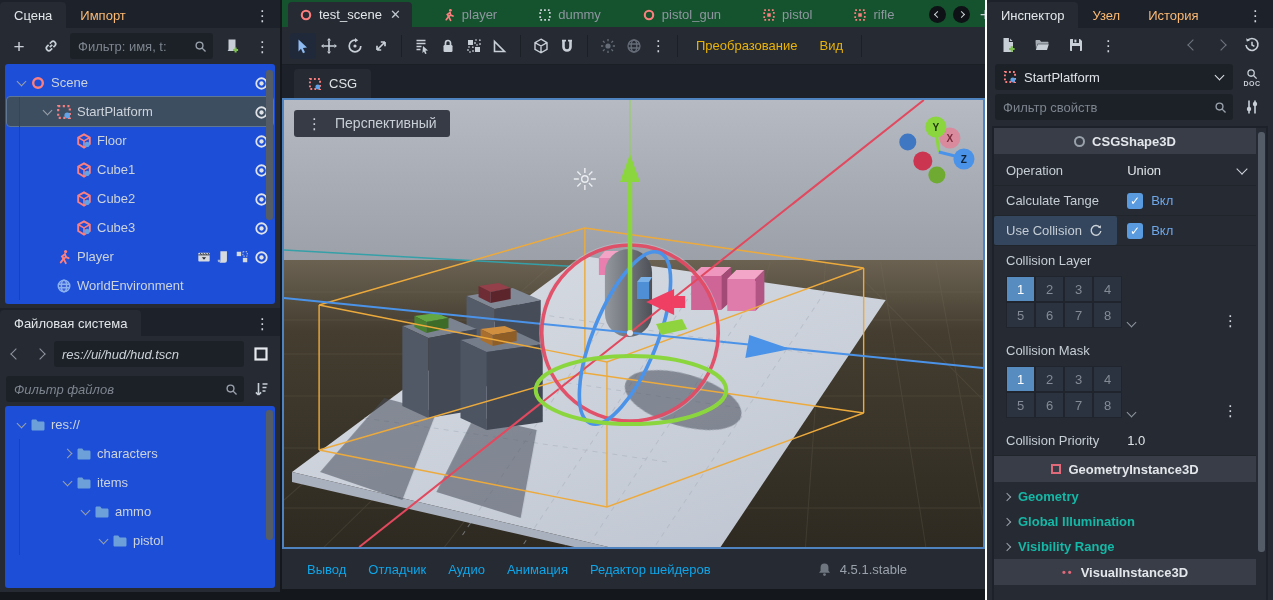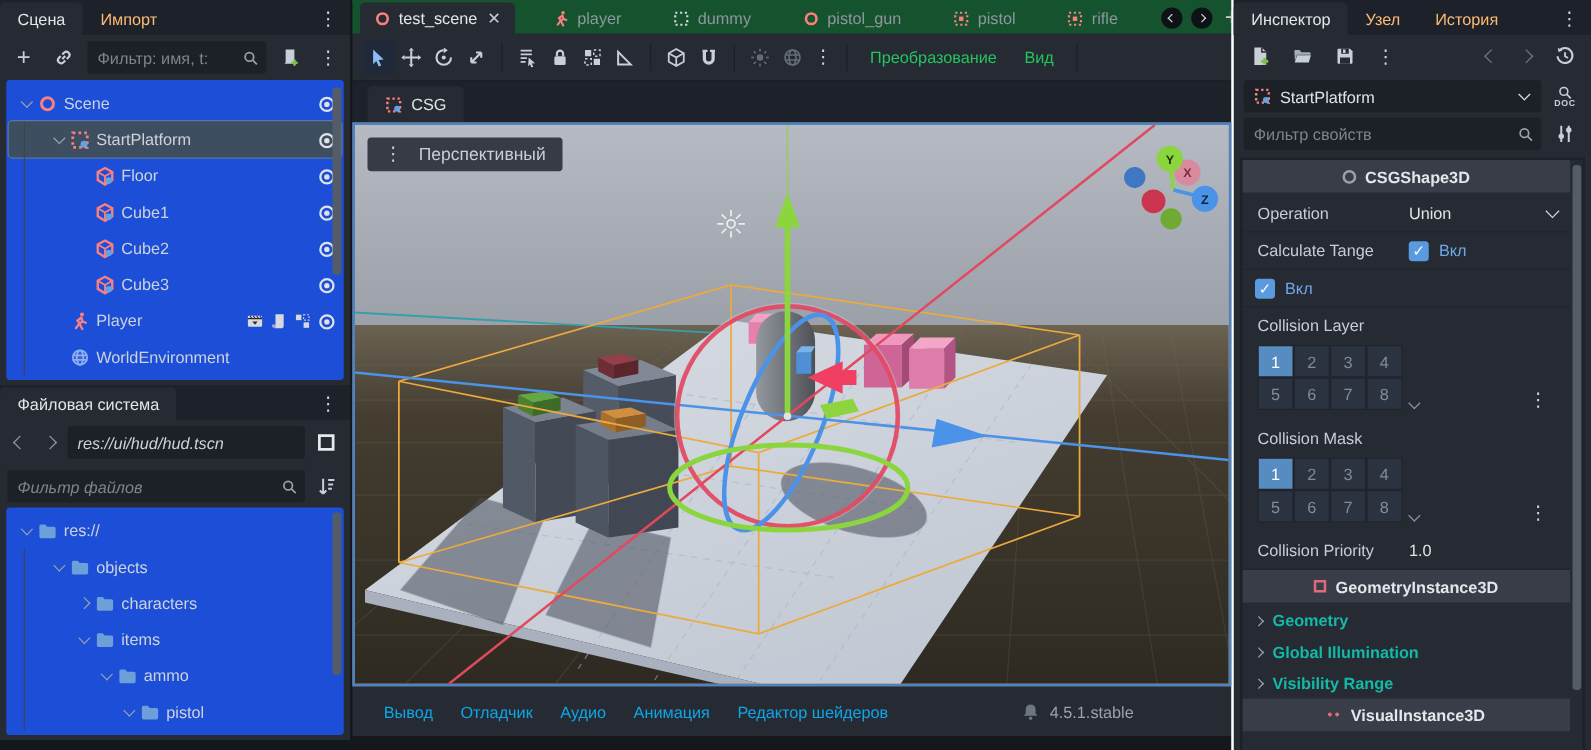--- a/index.html
+++ b/index.html
@@ -54,21 +54,21 @@
   
   .stabs{height:27px;background:#14532d;display:flex;align-items:stretch;flex:none;padding:2px 6px 0 6px;gap:19px;}
   .stab{display:flex;align-items:center;gap:6px;padding:0 11px;color:#8f96a0;cursor:default;white-space:nowrap;}
   .stab .ic{width:14px;height:14px;}
   .stab.act{background:#262b33;color:#e2e6ea;border-radius:4px 4px 0 0;}
   .stab .x{color:#c2c8cf;font-size:13px;margin-left:2px;}
   .navcirc{width:17px;height:17px;border-radius:50%;background:#0e1115;display:flex;align-items:center;justify-content:center;margin-left:5px;}
   .navcirc .caret{width:5px;height:5px;border-color:#cfd5db;}
   .toolbar{height:38px;background:#262b33;display:flex;align-items:center;padding:0 8px;flex:none;border-bottom:1px solid #1a1e25;}
   .tsep{width:1px;height:22px;background:#1b2027;margin:0 7px;flex:none;}
-  .menu{padding:0 11px;color:#22c55e;white-space:nowrap;}
+  .menu{padding:0 11px;color:#eab308;white-space:nowrap;}
   .ctxrow{height:33px;background:#1d222a;display:flex;align-items:stretch;padding:4px 8px 0 12px;flex:none;}
   .ctab{display:flex;align-items:center;gap:7px;padding:0 14px;background:#262b33;color:#dfe3e6;border-radius:4px 4px 0 0;}
   .ctab .ic{width:14px;height:14px;}
   .viewport{flex:1;border:2px solid #4f83c0;position:relative;min-height:0;background:#9aa0a8;}
   .viewport svg.vp{display:block;width:100%;height:100%;}
   .persp{position:absolute;left:10px;top:10px;background:rgba(41,46,55,.9);border-radius:3px;padding:5px 13px 6px 9px;display:flex;align-items:center;gap:9px;color:#c9cfd6;font-size:14px;}
   .bottombar{height:40px;background:#262b33;display:flex;align-items:center;padding:0 14px;gap:2px;flex:none;}
   .bbitem{padding:0 11px;color:#0ea5e9;white-space:nowrap;}
   .bb-end{margin-left:auto;display:flex;align-items:center;gap:8px;padding-right:64px;}
   .bb-end .ic{color:#6f7680;width:15px;height:15px;}
@@ -476,28 +476,20 @@
     <div class="panel file-tree" id="file-tree">
         <div class="trow">
           <span class="ind d0"></span>
           <span class="caret c-down"></span>
           <svg class="ic" viewBox="0 0 16 16">
             <use href="#i-folder"></use>
           </svg>
           <span class="tname">res://</span>
         </div>
         <div class="trow">
-          <span class="ind d1 gl"></span>
-          <span class="caret c-down"></span>
-          <svg class="ic" viewBox="0 0 16 16">
-            <use href="#i-folder"></use>
-          </svg>
-          <span class="tname">objects</span>
-        </div>
-        <div class="trow">
           <span class="ind d2 gl"></span>
           <span class="caret c-right"></span>
           <svg class="ic" viewBox="0 0 16 16">
             <use href="#i-folder"></use>
           </svg>
           <span class="tname">characters</span>
         </div>
         <div class="trow">
           <span class="ind d2 gl"></span>
           <span class="caret c-down"></span>
@@ -914,20 +906,26 @@
         <div class="prow">
           <span class="plab">
             <span>Calculate Tange</span>
           </span>
           <span class="pval">
             <span class="chk">✓</span>
             <span class="onlab">Вкл</span>
           </span>
         </div>
         <div class="prow">
+          <span class="plab mod">
+            <span>Use Collision</span>
+            <svg class="ic" viewBox="0 0 16 16">
+              <use href="#i-revert"></use>
+            </svg>
+          </span>
           <span class="pval">
             <span class="chk">✓</span>
             <span class="onlab">Вкл</span>
           </span>
         </div>
         <div class="plabelrow">
           <span>Collision Layer</span>
         </div>
   <div class="gridrow">
           <div class="lgrid">

